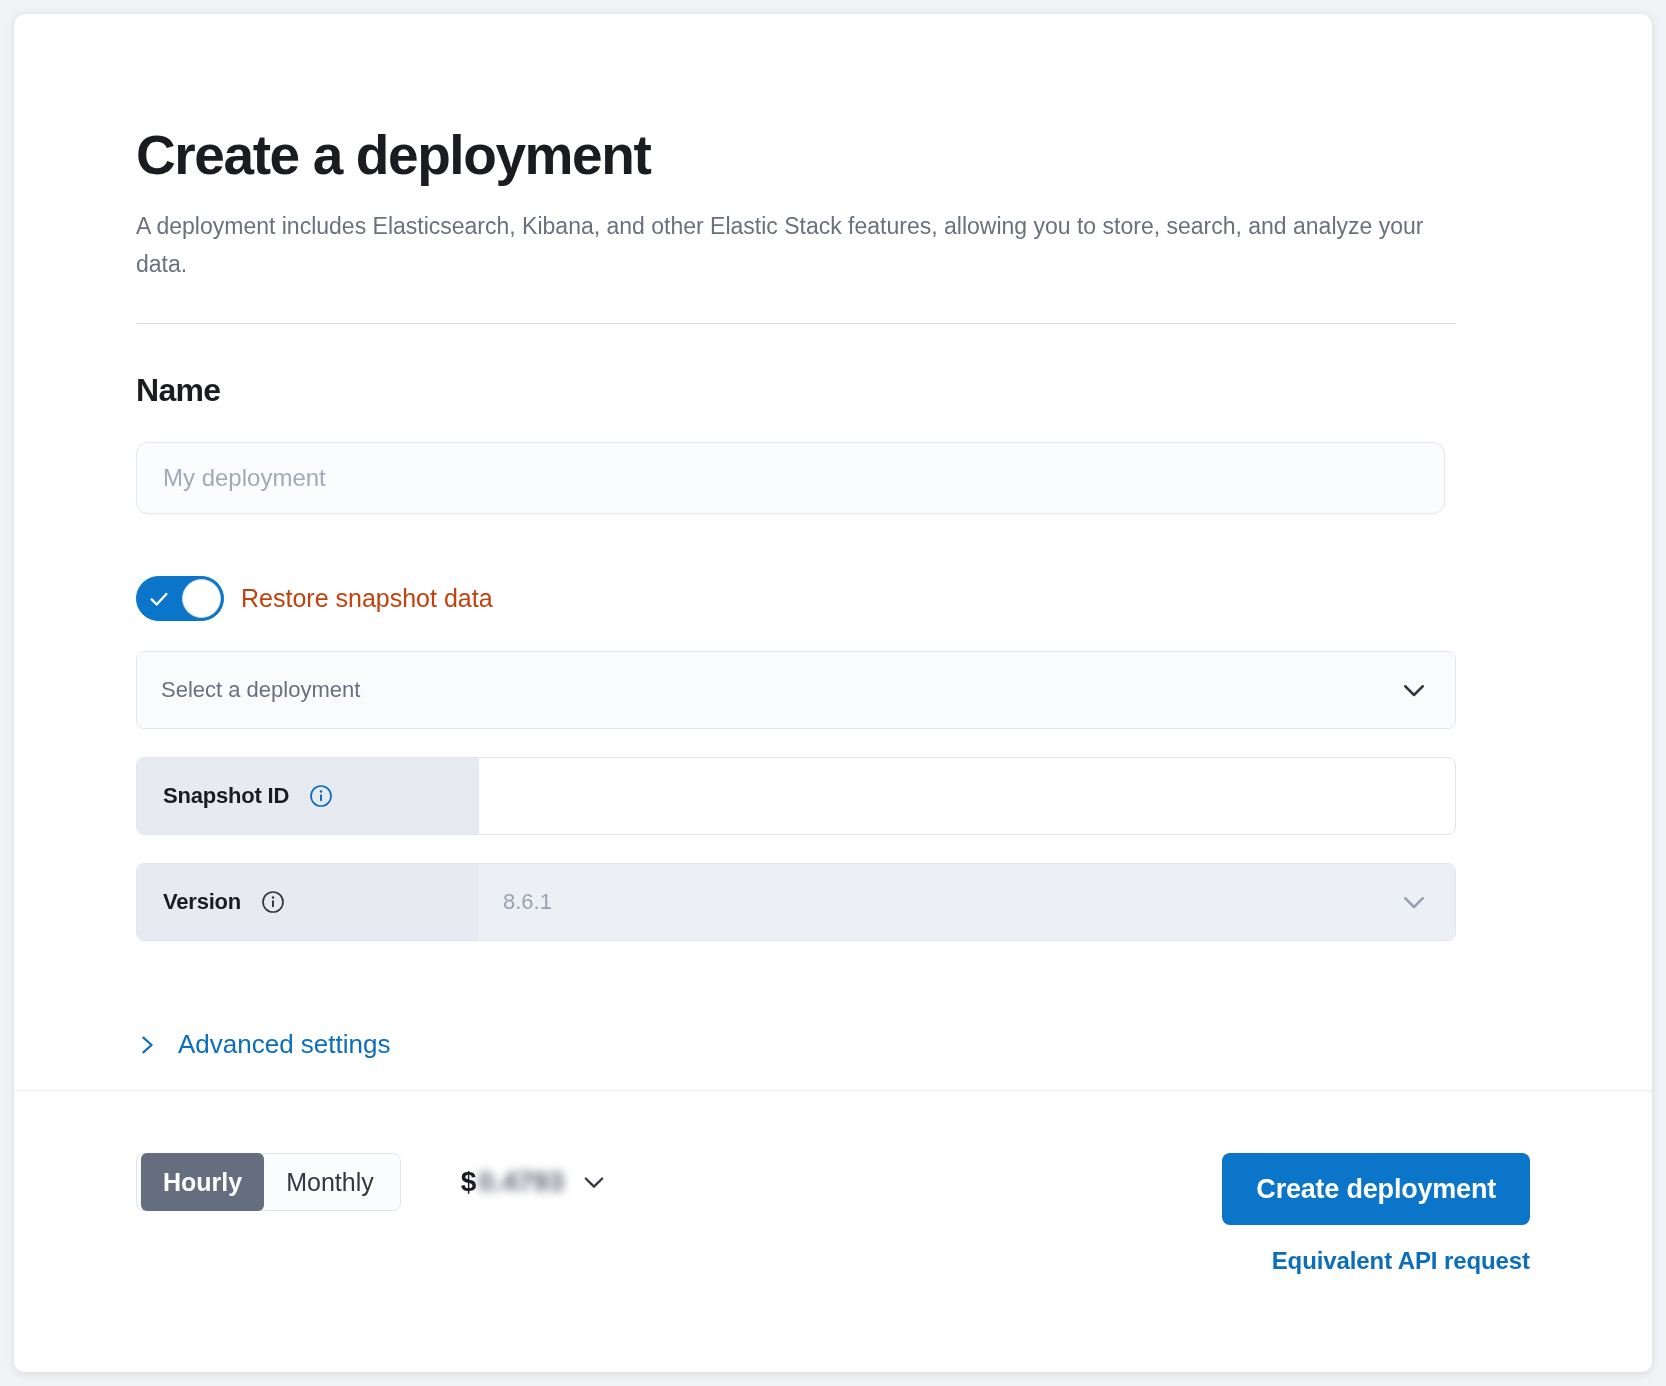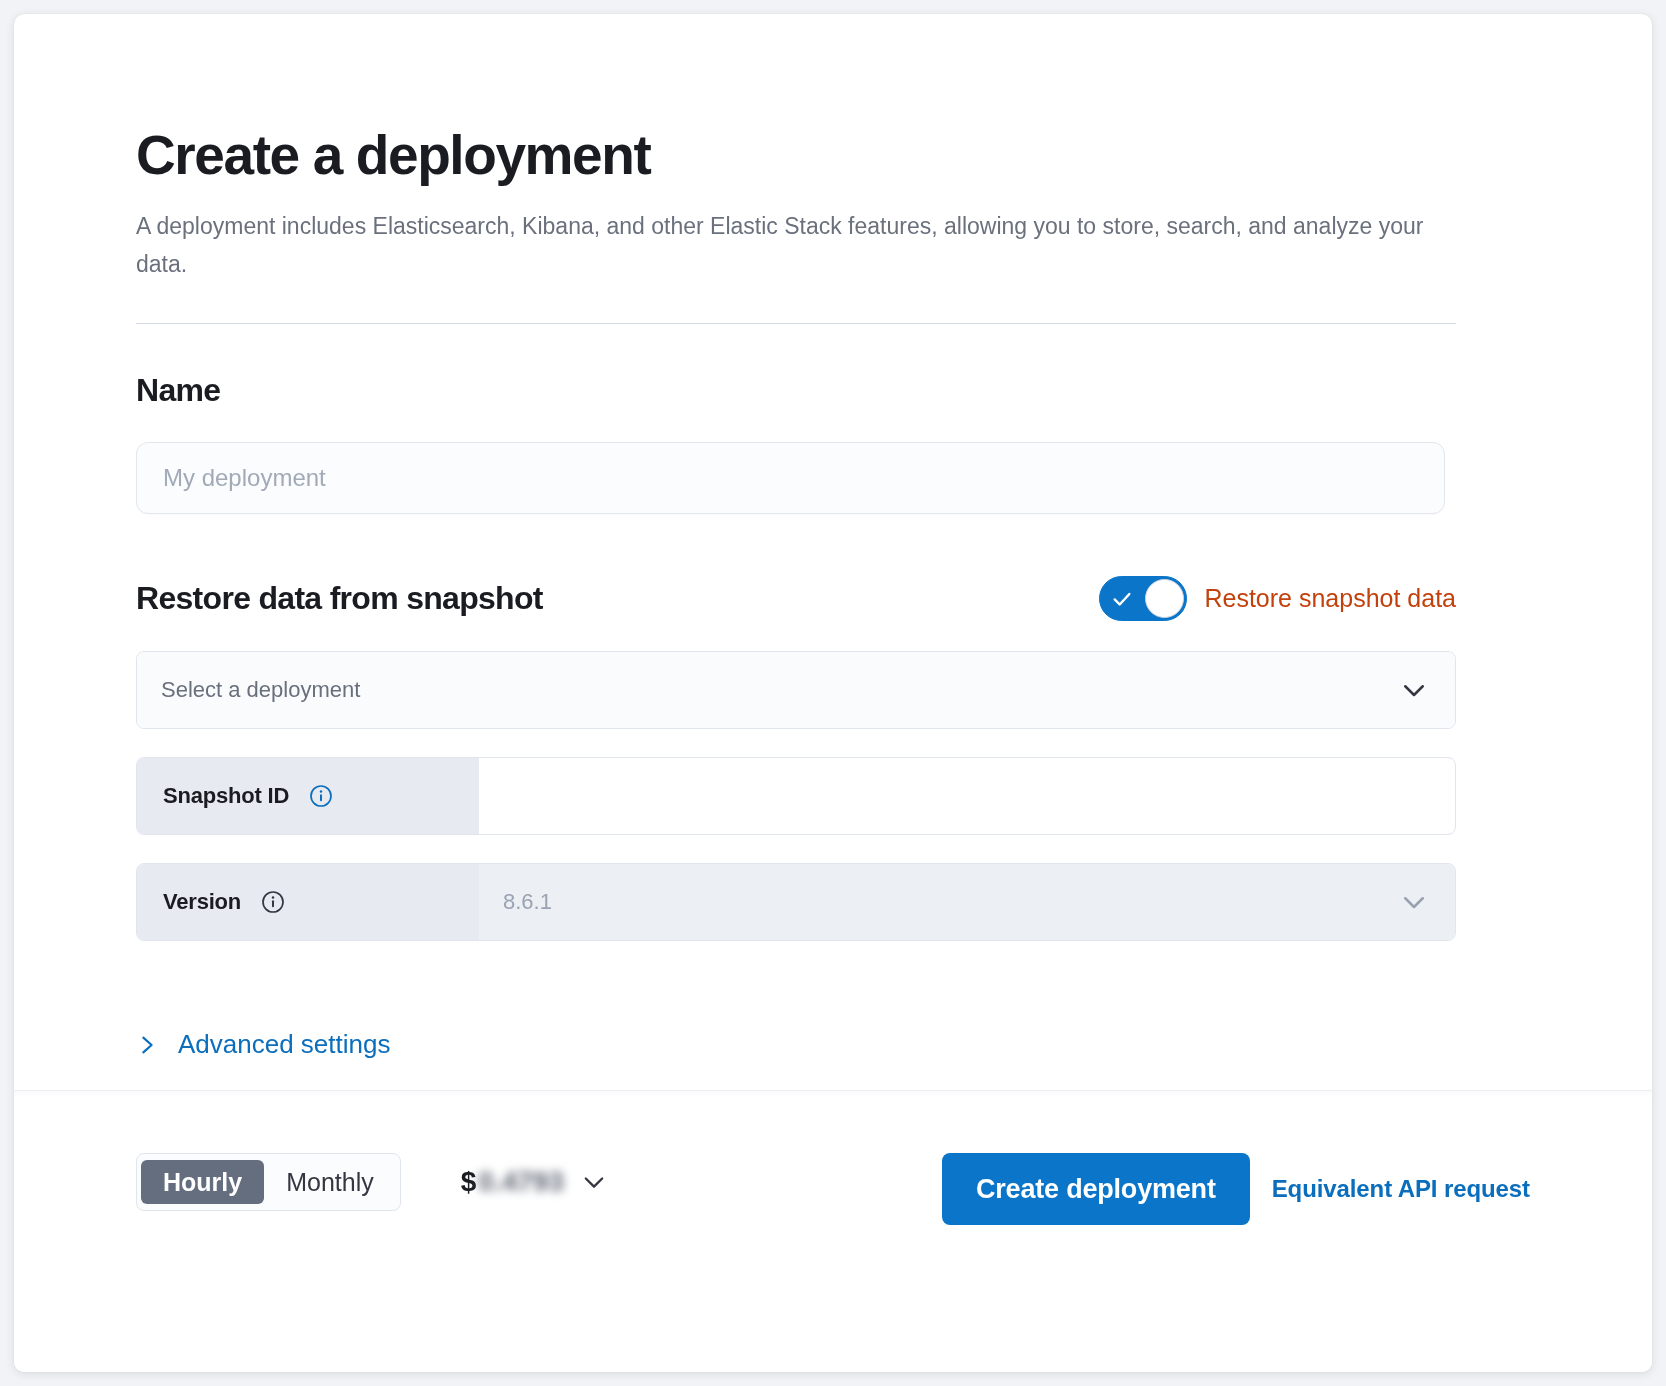--- a/index.html
+++ b/index.html
@@ -238,21 +238,21 @@
   .segmented {
     display: flex;
     background: #fbfcfd;
     border: 1px solid #e1e5ee;
     border-radius: 8px;
     padding: 4px;
     height: 58px;
     align-items: center;
   }
   .seg {
-    height: 44px;
+    height: 58px;
     padding: 0 22px;
     display: flex;
     align-items: center;
     justify-content: center;
     font-size: 25px;
     border-radius: 6px;
     color: #343741;
     cursor: pointer;
   }
   .seg.active {
@@ -276,22 +276,22 @@
   .price-amount {
     filter: blur(5px);
     color: #5b6270;
     font-weight: 700;
     margin-left: 2px;
   }
   .price-chevron { width: 28px; height: 28px; }
 
   .footer-right {
     display: flex;
-    flex-direction: row;
-    align-items: center;
+    flex-direction: column;
+    align-items: flex-end;
     gap: 22px;
   }
 
   .primary-btn {
     background: #0b76c9;
     color: #ffffff;
     font-size: 27px;
     font-weight: 700;
     border: none;
     border-radius: 8px;
@@ -330,21 +330,20 @@
         
         <div class="name-section">
           <h2 class="section-title">Name</h2>
           <div class="text-input">
             <span>My deployment</span>
           </div>
         </div>
 
         
         <div class="restore-head">
-          <h2 class="section-title">Restore data from snapshot</h2>
           <div class="toggle-wrap">
             <div class="switch">
               <svg class="check" viewBox="0 0 24 24">
                 <path d="M4 12.5 L9.5 18 L20 6.5" fill="none" stroke="#ffffff" stroke-width="2.6" stroke-linecap="round" stroke-linejoin="round"></path>
               </svg>
               <div class="knob"></div>
             </div>
             <span class="toggle-label">Restore snapshot data</span>
           </div>
         </div>

